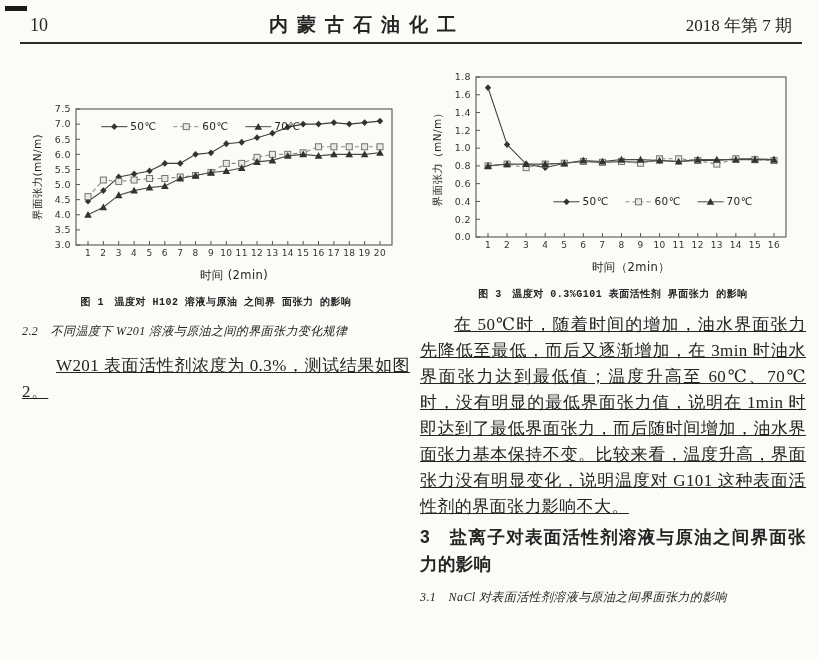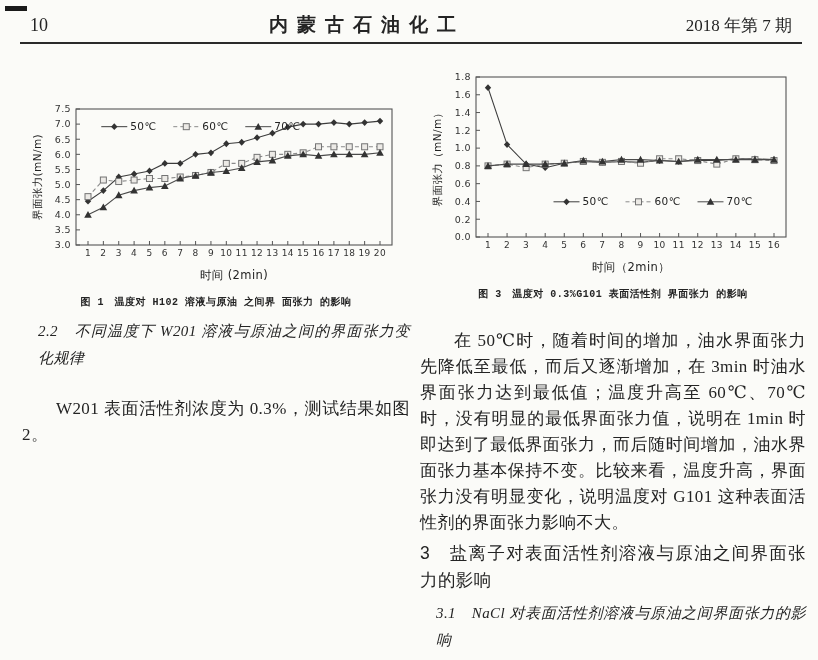--- a/index.html
+++ b/index.html
@@ -30,25 +30,25 @@
   figure{margin:0;text-align:center;}
   .fig1{margin-top:46px;}
   .fig3{margin-top:14px;}
   figcaption{
     font-family:Liberation Mono, monospace;
     font-weight:700;font-size:10px;line-height:18px;margin-top:4px;
     letter-spacing:0.5px;text-align:center;
   }
   svg text{font-family:"DejaVu Sans","Liberation Sans",sans-serif;}
   
-  .h-kai{font-style:italic;font-size:15px;line-height:27px;margin-top:6px;
-    text-align:justify;font-weight:500;margin-left:16px;}
-  .h-hei{font-family:"Liberation Sans","DejaVu Sans",sans-serif;font-weight:400;
+  .h-kai{font-style:italic;font-size:12px;line-height:27px;margin-top:6px;
+    text-align:justify;font-weight:500;}
+  .h-hei{font-family:"Liberation Sans","DejaVu Sans",sans-serif;font-weight:700;
     font-size:17.5px;line-height:27px;margin-top:4px;text-align:justify;}
-  .mt6{margin-top:24px;}
+  .mt6{margin-top:8px;text-decoration:underline;}
 </style>
 </head>
 <body>
 
 <div class="page">
 
   <div class="scan-mark" style="top:6px;left:5px;width:22px;height:5px;"></div>
 
   <div class="header">
     <span class="pageno">10</span>

